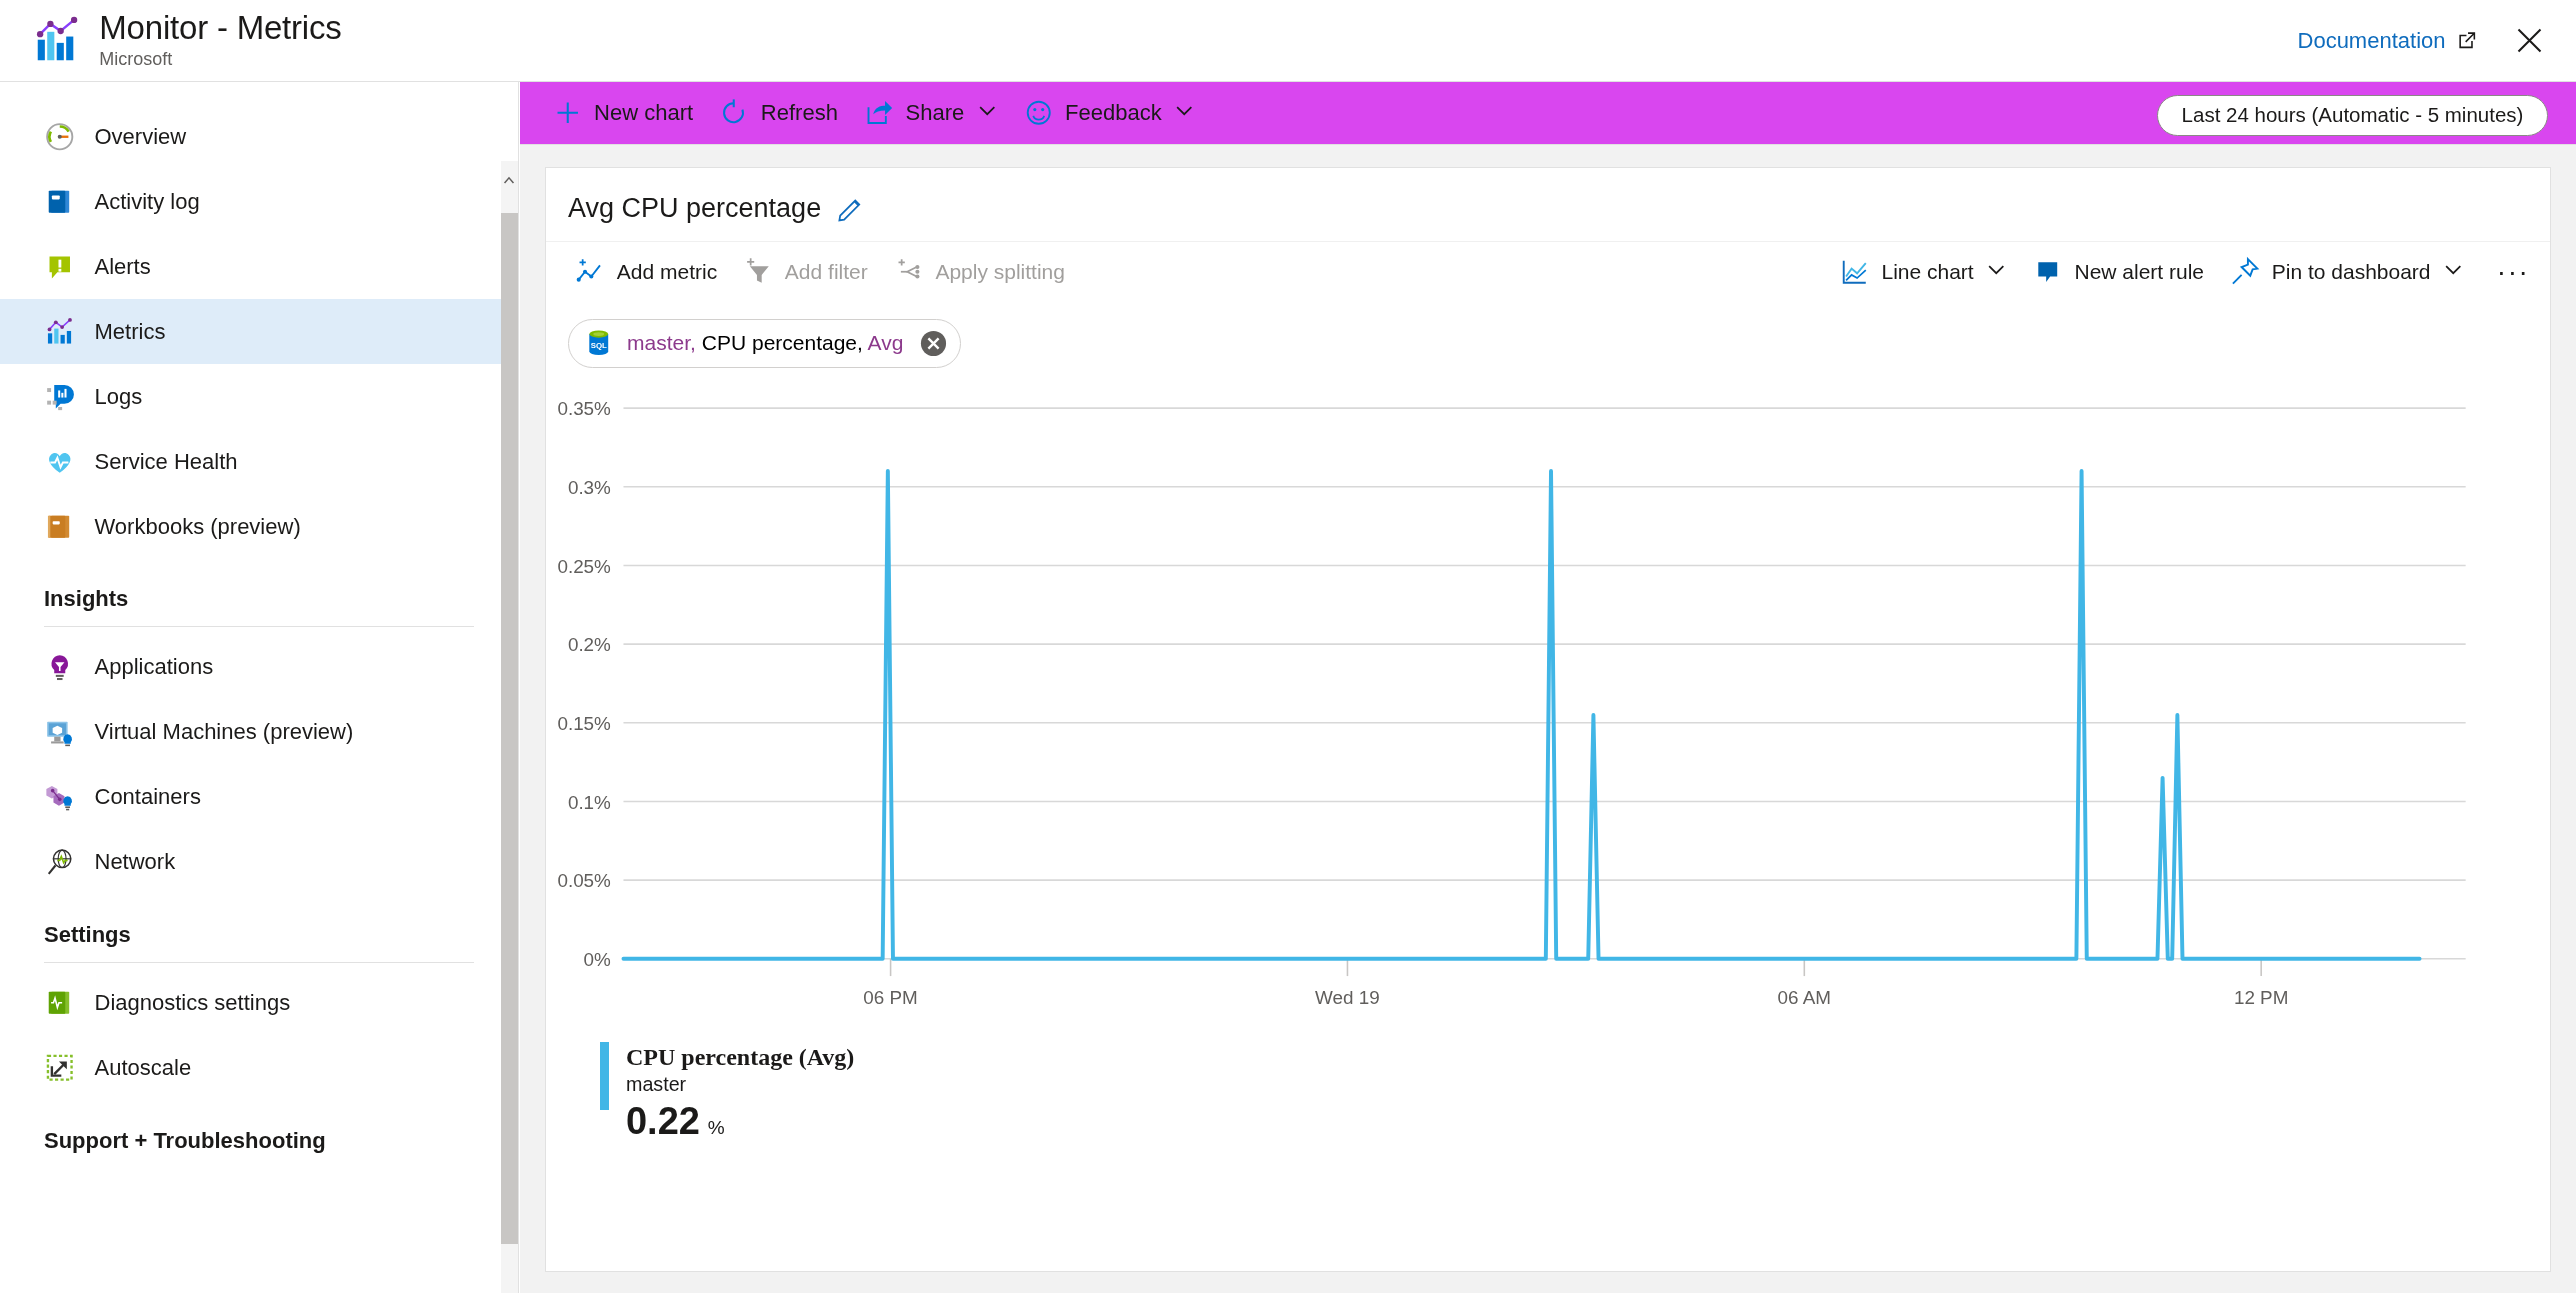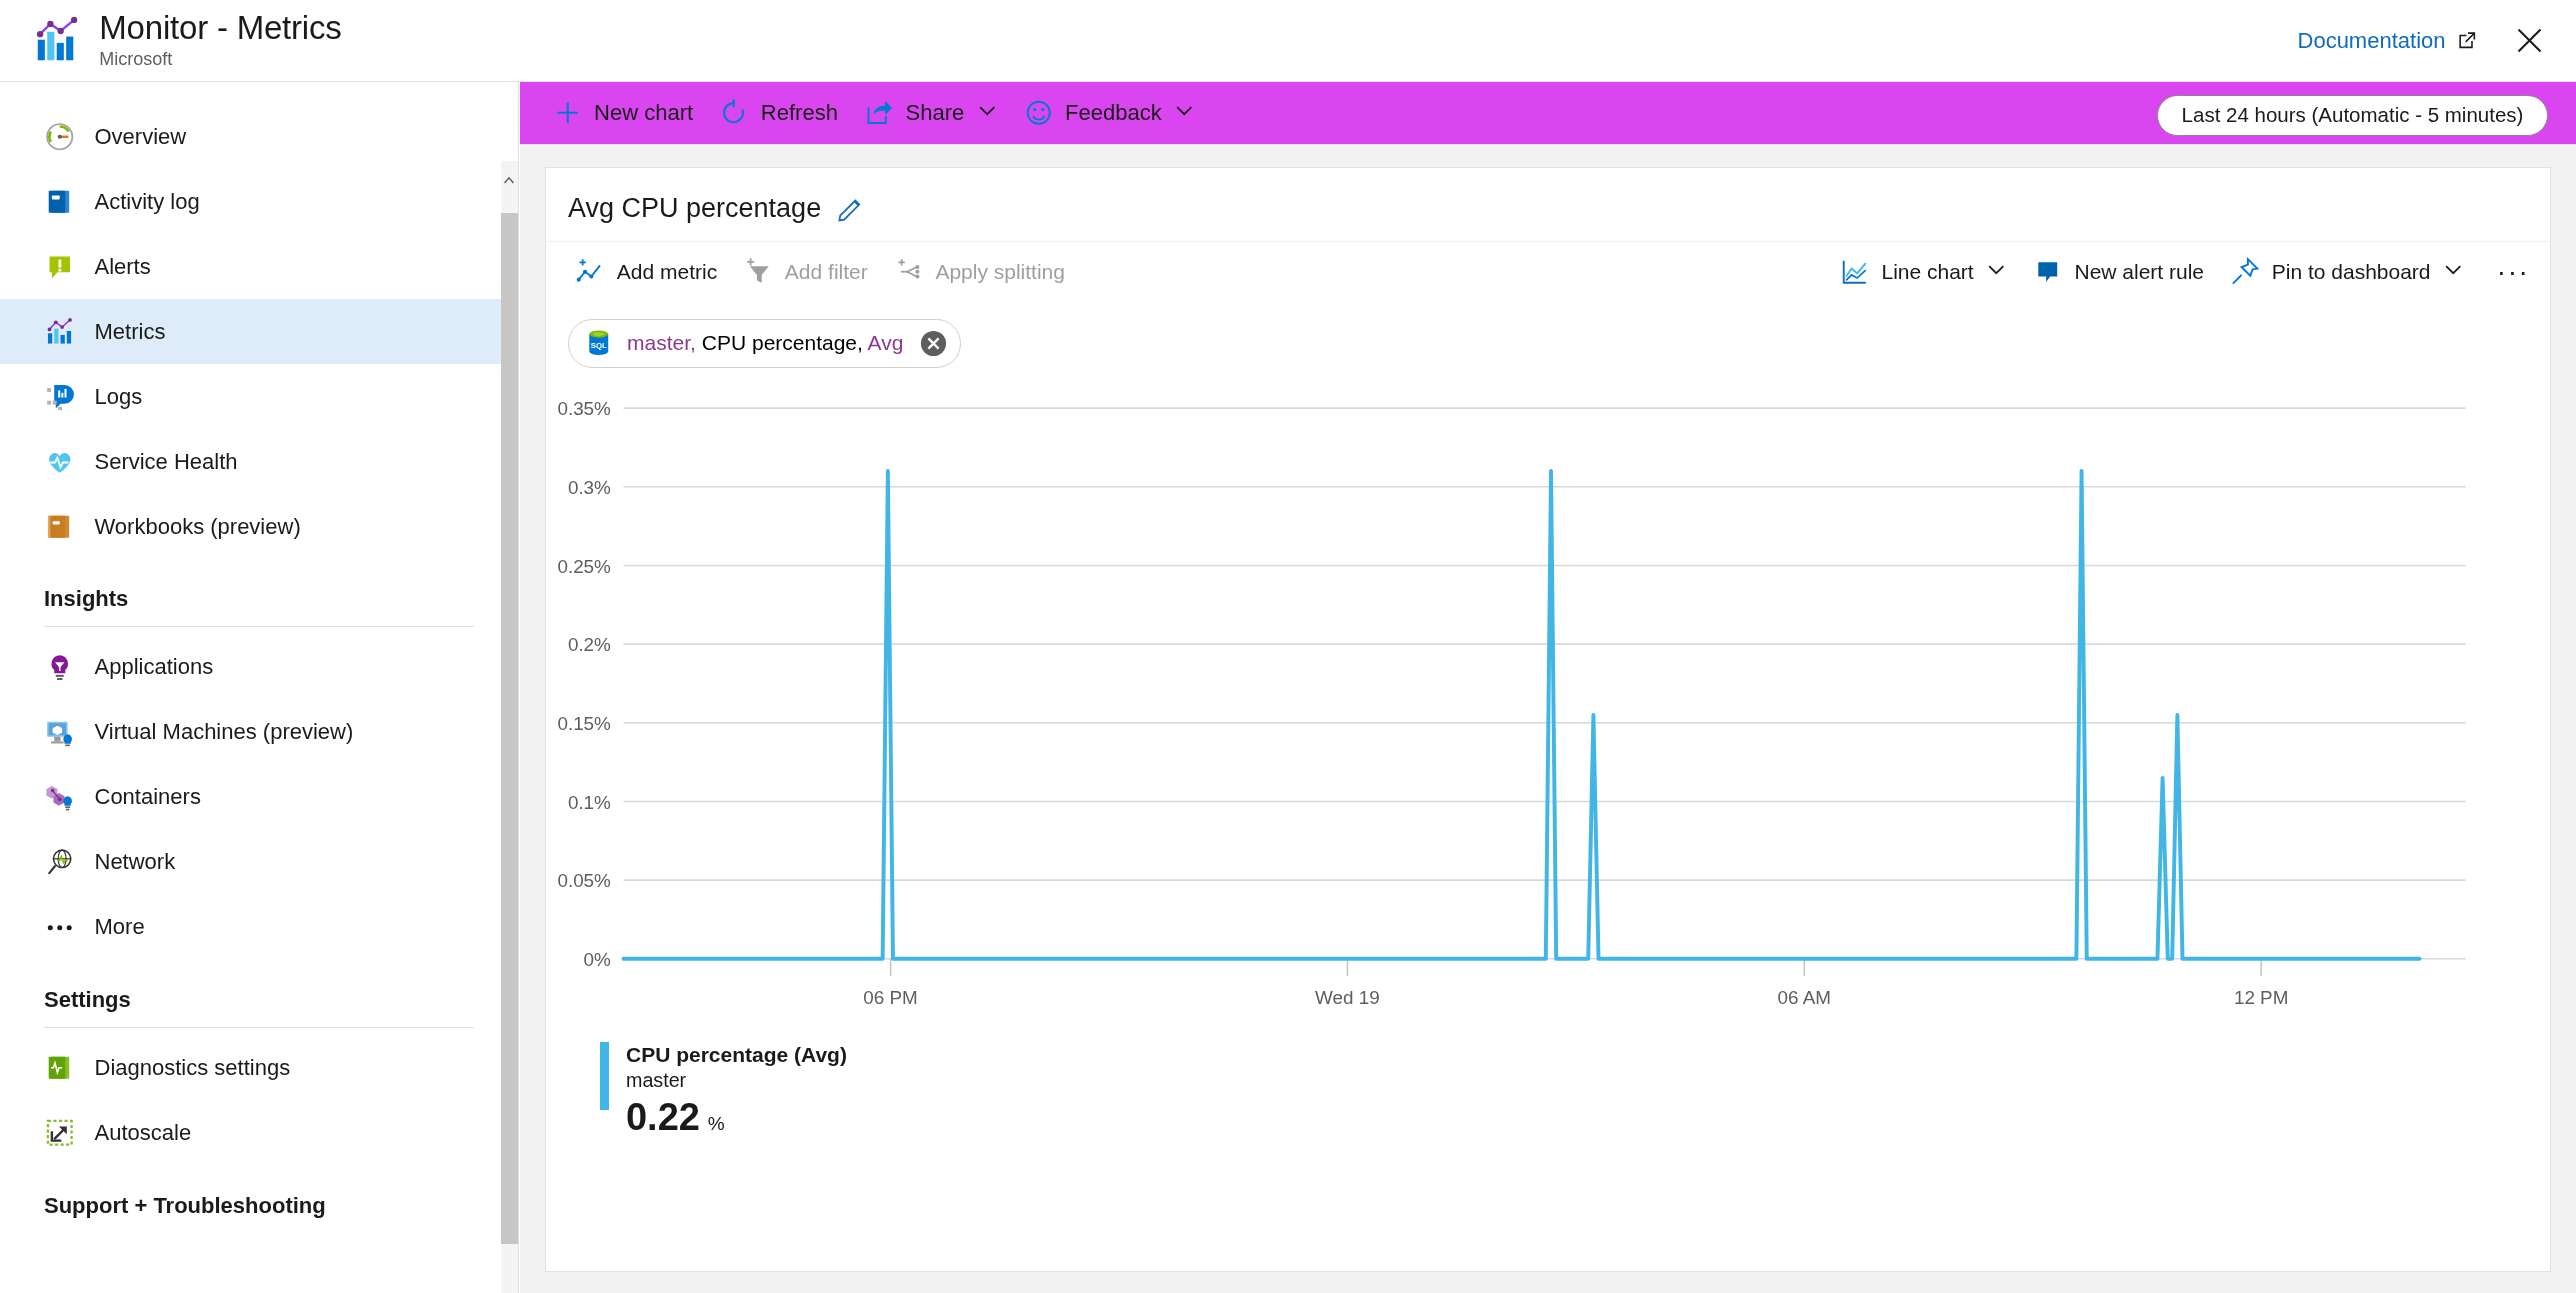--- a/index.html
+++ b/index.html
@@ -134,21 +134,21 @@
   .chip .chiptext b { color:#000000; font-weight:normal; }
   .chip .chipx { margin-left:14px; width:33px; height:33px; display:block; cursor:pointer; }
 
   
   .plot-wrap { position:relative; margin-top:26px; height:645px; }
   .plot-svg { display:block; }
 
   .legend { display:flex; align-items:flex-start; padding-left:54px; margin-top:3.1px; }
   .legend-bar { width:8.7px; height:68px; background:#41b6e6; margin-right:17.3px; flex:0 0 auto; }
   .legend-txt { display:flex; flex-direction:column; }
-  .legend-name { font-size:21px; font-weight:bold; color:#1b1a19; line-height:1.25; }
+  .legend-name { font-size:24px; font-weight:bold; color:#1b1a19; line-height:1.25;font-family:Liberation Serif, serif; }
   .legend-sub { font-size:19.7px; color:#1b1a19; line-height:1.3; }
   .legend-val { display:flex; align-items:baseline; margin-top:4.7px; }
   .legend-num { font-size:38px; font-weight:bold; color:#1b1a19; line-height:1; }
   .legend-unit { font-size:19px; color:#1b1a19; margin-left:7.9px; }
 </style>
 </head>
 <body>
 
 <div class="app">
 
@@ -332,30 +332,20 @@
           <svg viewBox="0 0 40 40" width="31.5" height="31.5">
             <circle cx="23" cy="15" r="11" fill="none" stroke="#323130" stroke-width="2"></circle>
             <ellipse cx="23" cy="15" rx="5" ry="11" fill="none" stroke="#323130" stroke-width="1.5"></ellipse>
             <line x1="12" y1="15" x2="34" y2="15" stroke="#323130" stroke-width="1.5"></line>
             <line x1="14.5" y1="23.5" x2="6" y2="34" stroke="#323130" stroke-width="2.6"></line>
             <polyline points="17,17 20,17 22,12 25,20 27,17 30,17" fill="none" stroke="#7fba00" stroke-width="2"></polyline>
           </svg>
         </span>
         <span class="nav-label">Network</span>
       </div>
-      <div class="nav-item">
-        <span class="nav-ico">
-          <svg viewBox="0 0 40 40" width="31.5" height="31.5">
-            <circle cx="8" cy="20" r="3.2" fill="#1b1a19"></circle>
-            <circle cx="20" cy="20" r="3.2" fill="#1b1a19"></circle>
-            <circle cx="32" cy="20" r="3.2" fill="#1b1a19"></circle>
-          </svg>
-        </span>
-        <span class="nav-label">More</span>
-      </div>
 
       <div class="nav-section">Settings</div>
       <div class="nav-divider"></div>
 
       <div class="nav-item">
         <span class="nav-ico">
           <svg viewBox="0 0 40 40" width="31.5" height="31.5">
             <rect x="9" y="6" width="23" height="28" rx="1" fill="#86bf2b"></rect>
             <rect x="6" y="6" width="21" height="28" rx="1" fill="#5fa304"></rect>
             <polyline points="9,20 12,20 14,14 17,26 19,20 23,20" fill="none" stroke="#fff" stroke-width="2"></polyline>

